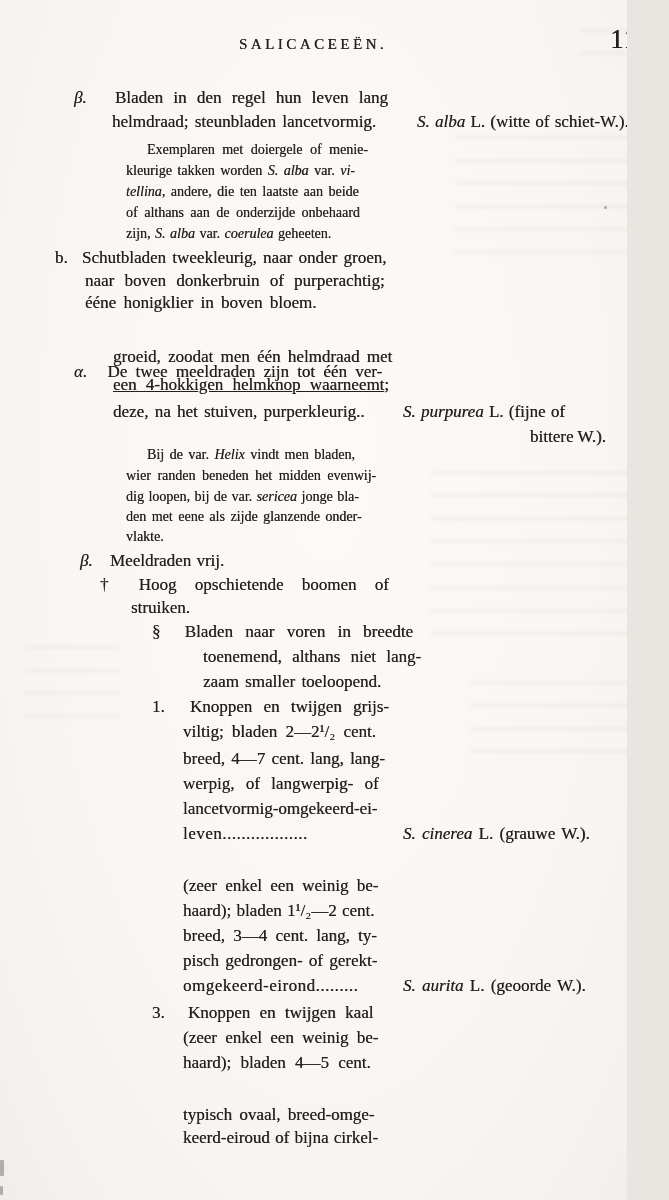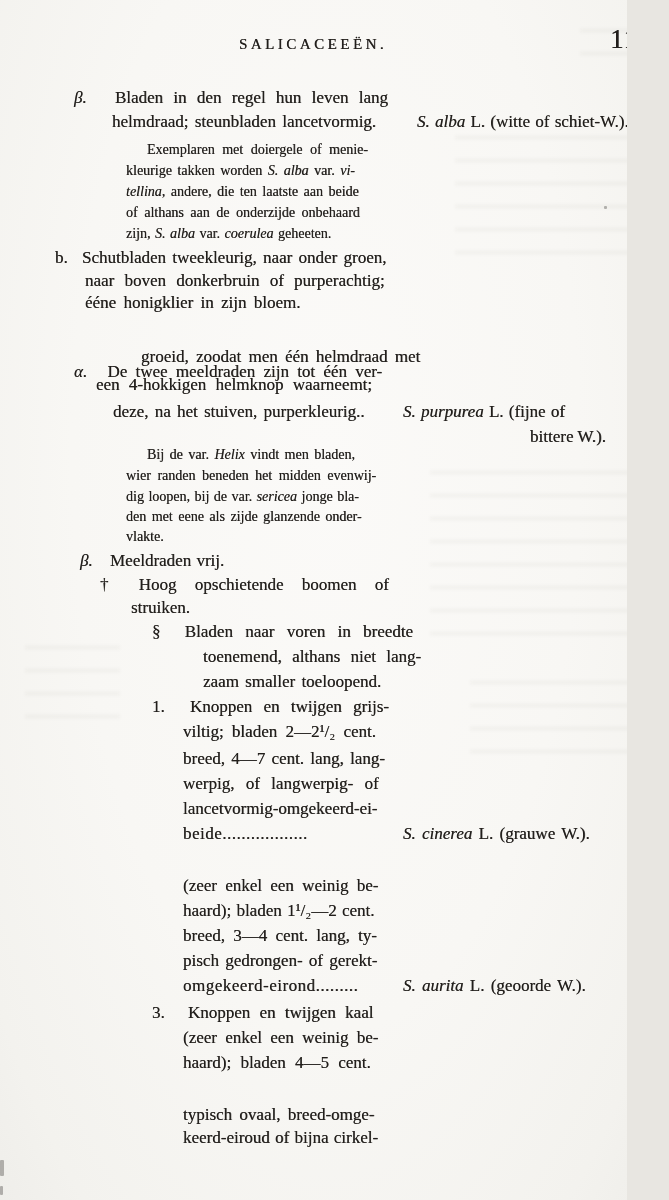--- a/index.html
+++ b/index.html
@@ -48,25 +48,25 @@
   <div class="ln m" style="left:403px;top:112px;word-spacing:1px;margin-left:14px;"><span class="it">S. alba</span><span> L. (witte of schiet-W.).</span></div>
 
   <div class="ln s" style="left:147px;top:140px;word-spacing:4px;">Exemplaren met doiergele of menie-</div>
   <div class="ln s" style="left:126px;top:161px;word-spacing:2px;"><span>kleurige takken worden </span><span class="it">S. alba</span><span> var. </span><span class="it">vi-</span></div>
   <div class="ln s" style="left:126px;top:182px;word-spacing:2px;"><span class="it">tellina</span><span>, andere, die ten laatste aan beide</span></div>
   <div class="ln s" style="left:126px;top:203px;word-spacing:3px;">of althans aan de onderzijde onbehaard</div>
   <div class="ln s" style="left:126px;top:224px;word-spacing:1px;"><span>zijn, </span><span class="it">S. alba</span><span> var. </span><span class="it">coerulea</span><span> geheeten.</span></div>
 
   <div class="ln m" style="left:55px;top:248px;word-spacing:2px;"><span style="margin-right:8px;">b.</span><span> Schutbladen tweekleurig, naar onder groen,</span></div>
   <div class="ln m" style="left:85px;top:271px;word-spacing:6px;">naar boven donkerbruin of purperachtig;</div>
-  <div class="ln m" style="left:85px;top:293px;word-spacing:3px;">ééne honigklier in zijn bloem.</div>
+  <div class="ln m" style="left:85px;top:293px;word-spacing:3px;">ééne honigklier in boven bloem.</div>
 
   <div class="ln m" style="left:74px;top:320px;word-spacing:4px;margin-top:42px;"><span class="it" style="margin-right:12px;">α.</span><span> De twee meeldraden zijn tot één ver-</span></div>
-  <div class="ln m" style="left:113px;top:347px;word-spacing:3px;margin-left:28px;">groeid, zoodat men één helmdraad met</div>
-  <div class="ln m" style="left:96px;top:375px;word-spacing:5px;">een 4-hokkigen helmknop waarneemt;</div>
+  <div class="ln m" style="left:113px;top:347px;word-spacing:3px;">groeid, zoodat men één helmdraad met</div>
+  <div class="ln m" style="left:113px;top:375px;word-spacing:5px;text-decoration:underline;">een 4-hokkigen helmknop waarneemt;</div>
   <div class="ln m" style="left:113px;top:402px;word-spacing:2px;">deze, na het stuiven, purperkleurig..</div>
   <div class="ln m" style="left:403px;top:402px;word-spacing:1px;"><span class="it">S. purpurea</span><span> L. (fijne of</span></div>
   <div class="ln m" style="left:530px;top:427px;">bittere W.).</div>
 
   <div class="ln s" style="left:147px;top:445px;word-spacing:2px;"><span>Bij de var. </span><span class="it">Helix</span><span> vindt men bladen,</span></div>
   <div class="ln s" style="left:126px;top:466px;word-spacing:3px;">wier randen beneden het midden evenwij-</div>
   <div class="ln s" style="left:126px;top:487px;word-spacing:1px;"><span>dig loopen, bij de var. </span><span class="it">sericea</span><span> jonge bla-</span></div>
   <div class="ln s" style="left:126px;top:507px;word-spacing:2px;">den met eene als zijde glanzende onder-</div>
   <div class="ln s" style="left:126px;top:527px;">vlakte.</div>
 
@@ -75,21 +75,21 @@
   <div class="ln m" style="left:131px;top:598px;">struiken.</div>
   <div class="ln m" style="left:152px;top:622px;word-spacing:8px;"><span style="margin-right:12px;">§</span><span> Bladen naar voren in breedte</span></div>
   <div class="ln m" style="left:203px;top:672px;word-spacing:2px;">zaam smaller toeloopend.</div>
   <div class="ln m" style="left:203px;top:647px;word-spacing:6px;">toenemend, althans niet lang-</div>
 
   <div class="ln m" style="left:152px;top:697px;word-spacing:7px;"><span style="margin-right:14px;">1.</span><span> Knoppen en twijgen grijs-</span></div>
   <div class="ln m" style="left:183px;top:722px;word-spacing:4px;">viltig; bladen 2—2¹/₂ cent.</div>
   <div class="ln m" style="left:183px;top:749px;word-spacing:2px;">breed, 4—7 cent. lang, lang-</div>
   <div class="ln m" style="left:183px;top:774px;word-spacing:7px;">werpig, of langwerpig- of</div>
   <div class="ln m" style="left:183px;top:799px;">lancetvormig-omgekeerd-ei-</div>
-  <div class="ln m" style="left:183px;top:824px;letter-spacing:0.5px;">beide..................</div>
+  <div class="ln m" style="left:183px;top:824px;letter-spacing:0.5px;">leven..................</div>
   <div class="ln m" style="left:403px;top:824px;word-spacing:2px;"><span class="it">S. cinerea</span><span> L. (grauwe W.).</span></div>
 
   <div class="ln m" style="left:183px;top:876px;word-spacing:4px;">(zeer enkel een weinig be-</div>
   <div class="ln m" style="left:183px;top:901px;word-spacing:1px;">haard); bladen 1¹/₂—2 cent.</div>
   <div class="ln m" style="left:183px;top:926px;word-spacing:4px;">breed, 3—4 cent. lang, ty-</div>
   <div class="ln m" style="left:183px;top:951px;word-spacing:2px;">pisch gedrongen- of gerekt-</div>
   <div class="ln m" style="left:183px;top:976px;letter-spacing:0.5px;">omgekeerd-eirond.........</div>
   <div class="ln m" style="left:403px;top:976px;word-spacing:2px;"><span class="it">S. aurita</span><span> L. (geoorde W.).</span></div>
 
   <div class="ln m" style="left:152px;top:1003px;word-spacing:5px;"><span style="margin-right:14px;">3.</span><span> Knoppen en twijgen kaal</span></div>

